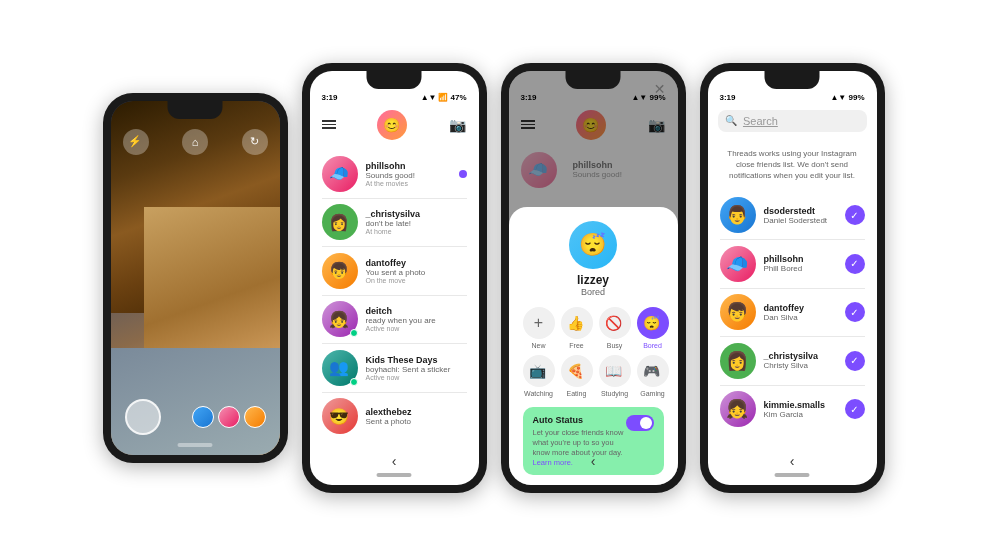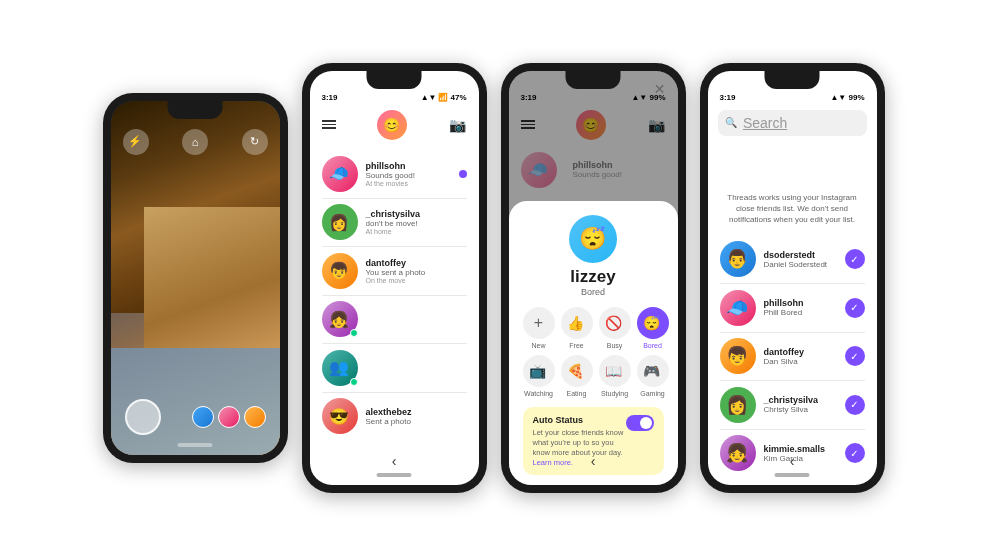--- a/index.html
+++ b/index.html
@@ -274,21 +274,21 @@
       height: 48px;
       border-radius: 50%;
       background: linear-gradient(135deg, #4fc3f7, #29b6f6);
       display: flex;
       align-items: center;
       justify-content: center;
       font-size: 22px;
       margin-bottom: 4px;
     }
     .modal-username {
-      font-size: 17px;
+      font-size: 12px;
       font-weight: 700;
       color: #1a1a1a;
     }
     .modal-status-text {
       font-size: 9px;
       color: #666;
     }
     .status-grid {
       display: grid;
       grid-template-columns: repeat(4, 1fr);
@@ -326,21 +326,21 @@
       height: 32px;
       border-radius: 50%;
       background: #f0f0f0;
       display: flex;
       align-items: center;
       justify-content: center;
       font-size: 16px;
       color: #666;
     }
     .auto-status-section {
-      background: #fef9c3;
+      background: #86efac;
       border-radius: 10px;
       padding: 8px 10px;
     }
     .auto-status-header {
       font-size: 9px;
       font-weight: 600;
       color: #1a1a1a;
       margin-bottom: 3px;
     }
     .auto-status-desc {
@@ -383,39 +383,38 @@
       padding: 5px 8px;
       display: flex;
       align-items: center;
       gap: 5px;
     }
     .search-icon-small {
       color: #999;
       font-size: 10px;
     }
     .search-placeholder {
-      font-size: 14px;
+      font-size: 11px;
       color: #999;
       text-decoration: underline;
     }
     .pick-title-section {
       text-align: center;
       padding: 10px 14px 6px;
     }
     .pick-title {
       font-size: 16px;
       font-weight: 700;
       color: #1a1a1a;
       margin-bottom: 4px;
     }
     .pick-subtitle {
       font-size: 8px;
       color: #666;
       line-height: 1.4;
-      margin-top: 40px;
     }
     .people-list {
       padding: 4px 0;
     }
     .person-item {
       display: flex;
       align-items: center;
       padding: 6px 12px;
       gap: 8px;
     }
@@ -574,47 +573,57 @@
           </div>
           <div class="unread-dot"></div>
         </div>
         <div class="divider"></div>
         <div class="msg-item">
           <div class="msg-avatar">
             <div class="msg-avatar-img av-green" style="width:36px;height:36px;border-radius:50%;background:#4caf50;display:flex;align-items:center;justify-content:center;font-size:16px;color:#fff;">👩</div>
           </div>
           <div class="msg-text-area">
             <div class="msg-name">_christysilva</div>
-            <div class="msg-preview">don't be move!</div>
+            <div class="msg-preview">don't be late!</div>
             <div class="msg-meta">At home</div>
           </div>
         </div>
         <div class="divider"></div>
         <div class="msg-item">
           <div class="msg-avatar">
             <div class="msg-avatar-img av-orange" style="width:36px;height:36px;border-radius:50%;display:flex;align-items:center;justify-content:center;font-size:16px;">👦</div>
           </div>
           <div class="msg-text-area">
             <div class="msg-name">dantoffey</div>
             <div class="msg-preview">You sent a photo</div>
             <div class="msg-meta">On the move</div>
           </div>
         </div>
         <div class="divider"></div>
         <div class="msg-item">
           <div class="msg-avatar">
             <div class="msg-avatar-img av-purple" style="width:36px;height:36px;border-radius:50%;display:flex;align-items:center;justify-content:center;font-size:16px;">👧</div>
             <div class="online-dot"></div>
           </div>
+          <div class="msg-text-area">
+            <div class="msg-name">deitch</div>
+            <div class="msg-preview">ready when you are</div>
+            <div class="msg-meta">Active now</div>
+          </div>
         </div>
         <div class="divider"></div>
         <div class="msg-item">
           <div class="msg-avatar">
             <div class="msg-avatar-img av-teal" style="width:36px;height:36px;border-radius:50%;display:flex;align-items:center;justify-content:center;font-size:16px;">👥</div>
             <div class="online-dot"></div>
+          </div>
+          <div class="msg-text-area">
+            <div class="msg-name">Kids These Days</div>
+            <div class="msg-preview">boyhachi: Sent a sticker</div>
+            <div class="msg-meta">Active now</div>
           </div>
         </div>
         <div class="divider"></div>
         <div class="msg-item">
           <div class="msg-avatar">
             <div class="msg-avatar-img av-red" style="width:36px;height:36px;border-radius:50%;display:flex;align-items:center;justify-content:center;font-size:16px;">😎</div>
           </div>
           <div class="msg-text-area">
             <div class="msg-name">alexthebez</div>
             <div class="msg-preview">Sent a photo</div>

